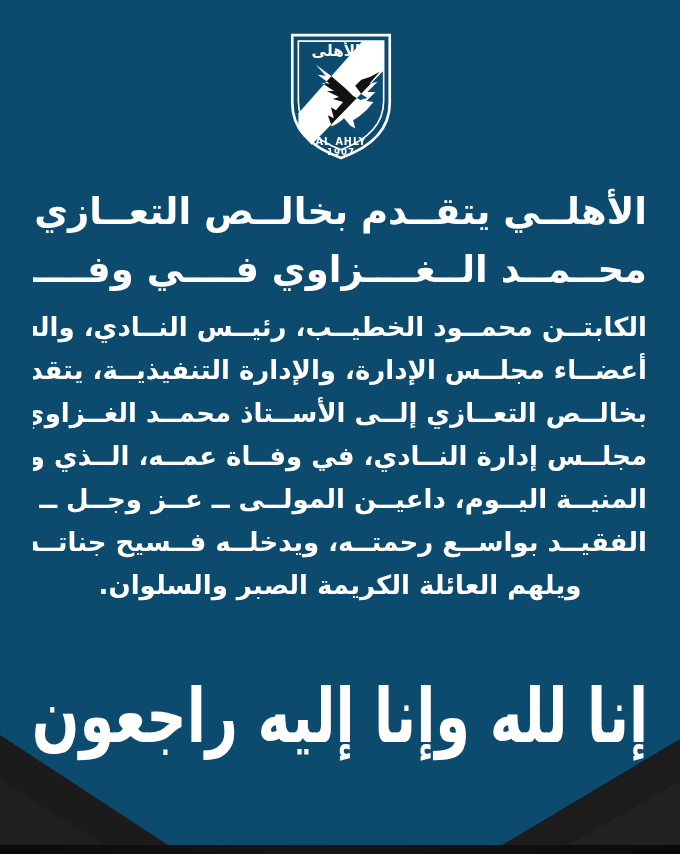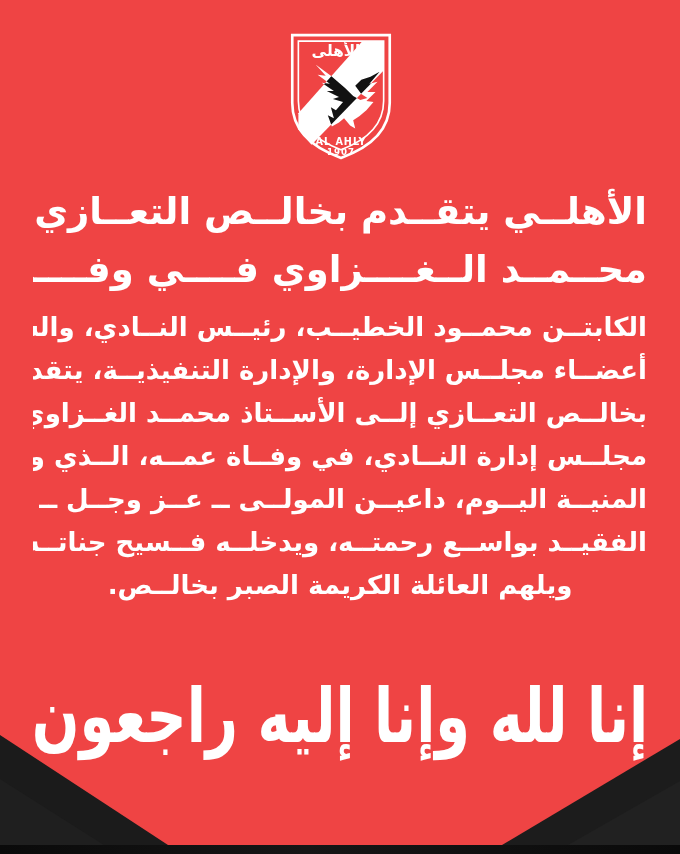--- a/index.html
+++ b/index.html
@@ -1,19 +1,19 @@
 <!DOCTYPE html>
 <html lang="ar"><head>
 <meta charset="utf-8">
 <style>
   html,body{margin:0;padding:0;background:#121212;}
   .poster{
     position:relative;
     width:680px;height:854px;
-    background:#ef4444;
+    background:#0c4a6e;
     overflow:hidden;
     font-family:"DejaVu Sans",sans-serif;
     color:#ffffff;
   }
   
   .swoosh{position:absolute;bottom:9px;}
   .swoosh-left{left:0;width:168px;height:110px;background:#1b1b1b;
     clip-path:polygon(0 0,100% 100%,0 100%);}
   .swoosh-left-inner{left:0;width:104px;height:66px;background:#1f1f1f;
     clip-path:polygon(0 0,100% 100%,0 100%);}
@@ -102,18 +102,18 @@
     <div class="line">محــمــد الــغــــزاوي فــــي وفــــاة عــمــــه</div>
   </div>
 
   <div class="bodytext">
     <div class="line">الكابتــن محمــود الخطيــب، رئيــس النــادي، والســادة</div>
     <div class="line">أعضــاء مجلــس الإدارة، والإدارة التنفيذيــة، يتقدمــون</div>
     <div class="line">بخالــص التعــازي إلــى الأســتاذ محمــد الغــزاوي، عضــو</div>
     <div class="line">مجلــس إدارة النــادي، في وفــاة عمــه، الــذي وافتــه</div>
     <div class="line">المنيــة اليــوم، داعيــن المولــى ــ عــز وجــل ــ أن يتغمــد</div>
     <div class="line">الفقيــد بواســع رحمتــه، ويدخلــه فــسيح جناتــه،</div>
-    <div class="line center">ويلهم العائلة الكريمة الصبر بخالــص.</div>
+    <div class="line center">ويلهم العائلة الكريمة الصبر والسلوان.</div>
   </div>
 
   <div class="calligraphy">إنا لله وإنا إليه راجعون</div>
 
 </div>
 
 </body></html>

